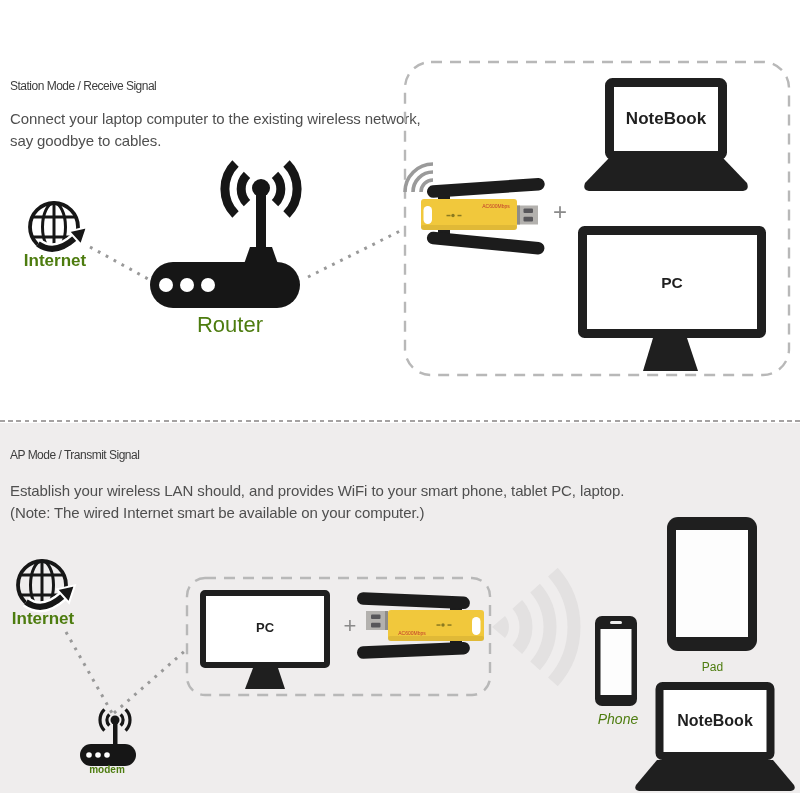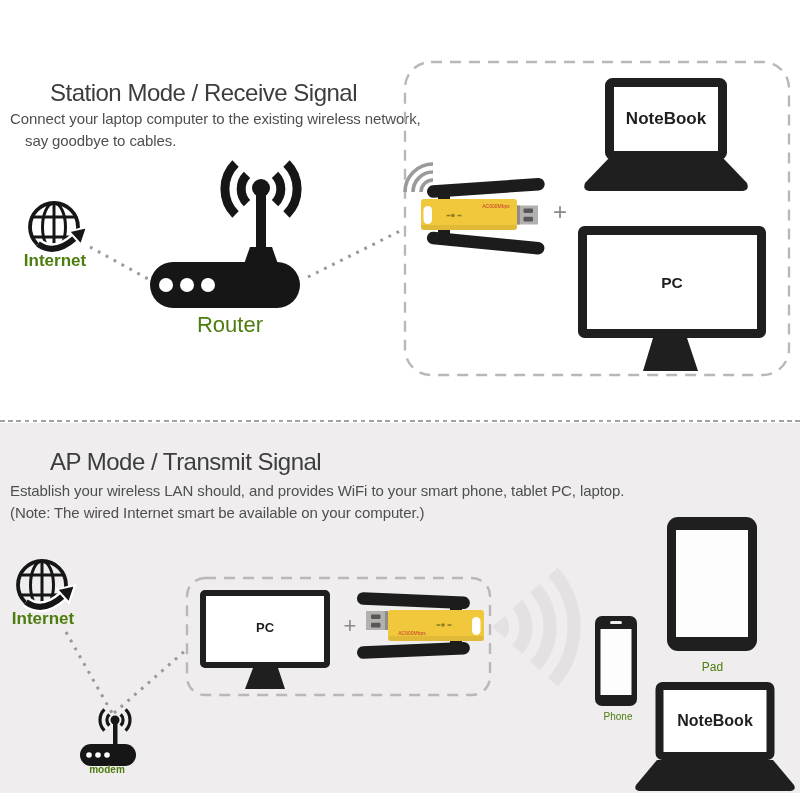--- a/index.html
+++ b/index.html
@@ -1,31 +1,31 @@
 <!DOCTYPE html>
 <html style="--adapter_body: #f1c83c; --adapter_label: #c03a2b; --device_black: #1f1f1f; --section_bg: #efeded; --dashed_border: #b8b8b8; --dotted_line: #999999; --wave_gray: #e3e1e1;"><head>
 <meta charset="utf-8">
 <style>
   html,body{margin:0;padding:0;}
   body{width:800px;height:800px;position:relative;background:#ffffff;font-family:"Liberation Sans",sans-serif;overflow:hidden;}
   .abs{position:absolute;}
-  .title{font-size:24px;color:#3d3d3d;letter-spacing:-0.5px;margin-left:40px;}
+  .title{font-size:12px;color:#3d3d3d;letter-spacing:-0.5px;}
   .desc{font-size:15px;color:#4f4f4f;letter-spacing:-0.1px;}
   .lbl{color:#4d7c0f;text-align:center;}
   .section-bottom{top:423px;left:0;width:800px;height:370px;background:#efeded;}
   .divider{top:420px;left:0;width:800px;height:2.4px;background:repeating-linear-gradient(90deg,#a5a2a2 0 4.6px,rgba(0,0,0,0) 4.6px 8.2px);}
   .plus{color:#8a8a8a;font-size:24px;font-weight:300;}
   svg{display:block;}
 </style>
 </head>
 <body>
 
 <div class="abs title" style="left:10px;top:79px;">Station Mode / Receive Signal</div>
 <div class="abs desc" style="left:10px;top:110px;">Connect your laptop computer to the existing wireless network,</div>
-<div class="abs desc" style="left:10px;top:132px;margin-left:15px;">say goodbye to cables.</div>
+<div class="abs desc" style="left:10px;top:132px;">say goodbye to cables.</div>
 
 <svg class="abs" style="left:0;top:0;" width="800" height="420">
   <path d="M 90 247 L 150 280" fill="none" stroke="#999" stroke-width="3" stroke-dasharray="2.8 6.2"></path>
   <path d="M 308 277 L 402 230" fill="none" stroke="#999" stroke-width="3" stroke-dasharray="2.8 6.2"></path>
 </svg>
 
 <svg class="abs" style="left:25px;top:198px;" width="70" height="62" viewBox="0 0 70 62">
   <circle cx="29" cy="29" r="24" fill="none" stroke="#161616" stroke-width="3.8"></circle>
   <ellipse cx="29" cy="29" rx="11.5" ry="24" fill="none" stroke="#161616" stroke-width="3"></ellipse>
   <line x1="29" y1="5" x2="29" y2="53" stroke="#161616" stroke-width="3"></line>
@@ -172,21 +172,21 @@
   <path d="M 37.3 64.3 A 34 34 0 0 1 37.3 109.7" fill="none" stroke="#e3e1e1" stroke-width="13"></path>
   <path d="M 55.1 48.2 A 58 58 0 0 1 55.1 125.8" fill="none" stroke="#e3e1e1" stroke-width="13"></path>
   <path d="M 72.9 32.1 A 82 82 0 0 1 72.9 141.9" fill="none" stroke="#e3e1e1" stroke-width="13"></path>
 </svg>
 
 <svg class="abs" style="left:593px;top:614px;" width="50" height="98" viewBox="0 0 50 98">
   <rect x="2" y="2" width="42" height="90" rx="7" fill="#1f1f1f"></rect>
   <rect x="7.5" y="15" width="31" height="66" fill="#fdfdfd"></rect>
   <rect x="17" y="7" width="12" height="3" rx="1.5" fill="#eee"></rect>
 </svg>
-<div class="abs lbl" style="left:593px;top:711px;width:50px;font-size:10px;">Phone</div>
+<div class="abs lbl" style="left:593px;top:711px;width:50px;font-size:14px;font-style:italic;">Phone</div>
 
 <svg class="abs" style="left:665px;top:515px;" width="95" height="140" viewBox="0 0 95 140">
   <rect x="2" y="2" width="90" height="134" rx="11" fill="#1f1f1f"></rect>
   <rect x="11" y="15" width="72" height="107" fill="#fdfdfd"></rect>
 </svg>
 <div class="abs lbl" style="left:665px;top:660px;width:95px;font-size:12px;">Pad</div>
 
 <svg class="abs" style="left:628px;top:676px;" width="170" height="120" viewBox="0 0 170 120">
   <rect x="31.5" y="10" width="111" height="70" rx="3" fill="#fff" stroke="#1f1f1f" stroke-width="8"></rect>
   <text x="87" y="50" text-anchor="middle" font-size="16" font-weight="600" fill="#1f1f1f">NoteBook</text>

